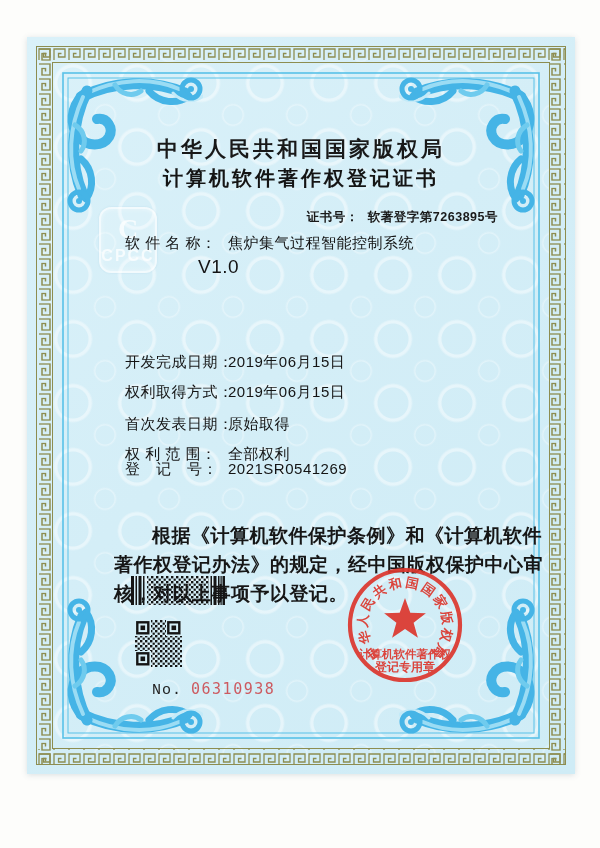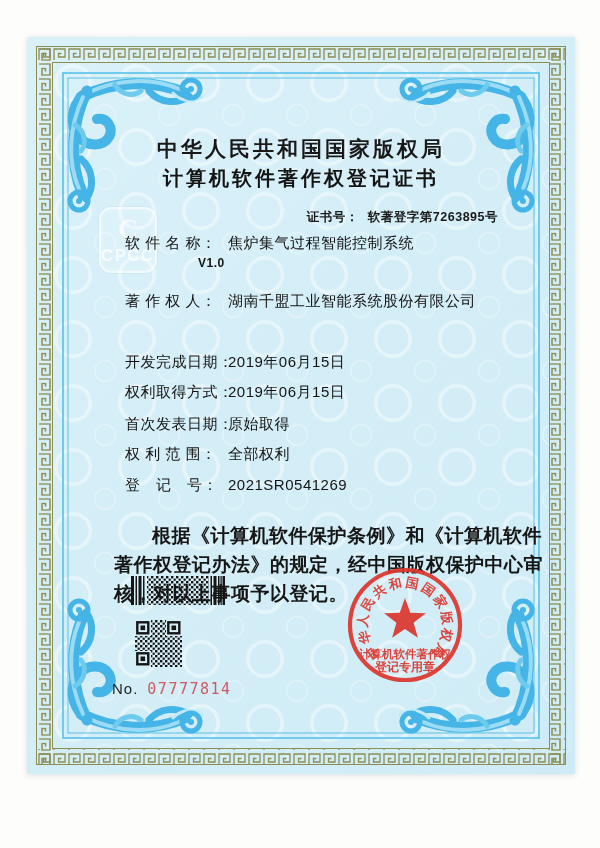--- a/index.html
+++ b/index.html
@@ -24,36 +24,36 @@
   .t-title{position:absolute;top:128px;left:0;width:100%;text-align:center;
     font-family:"Liberation Serif","DejaVu Serif",serif;font-weight:700;
     font-size:20px;letter-spacing:3px;color:#141414;}
   .certno{position:absolute;top:172px;right:77px;font-size:12.5px;font-weight:700;
     color:#1a1a1a;letter-spacing:0.5px;}
   .certno .cl{margin-right:9px;margin-top:29px;}
 
   .frow{position:absolute;left:68px;display:flex;font-weight:400;font-size:15px;
     color:#141414;letter-spacing:0.5px;margin-left:30px;}
   .frow .lbl{display:inline-block;width:103px;white-space:pre;}
-  .vline{position:absolute;left:171px;font-weight:700;font-size:12px;color:#141414;letter-spacing:0.5px;}
+  .vline{position:absolute;left:171px;font-weight:400;font-size:19px;color:#141414;letter-spacing:0.5px;}
 
   .statement{position:absolute;left:66px;top:484px;width:432px;font-size:19px;
     font-weight:700;color:#161616;line-height:29px;text-indent:2em;letter-spacing:0.5px;margin-left:21px;}
 
   .cpcc{position:absolute;left:72px;top:170px;width:54px;height:62px;border-radius:12px;
     border:2px solid rgba(255,255,255,0.75);background:rgba(255,255,255,0.14);
     box-shadow:inset 0 0 4px rgba(255,255,255,0.6),0 0 2px rgba(160,205,225,0.5);
     color:rgba(255,255,255,0.88);text-align:center;opacity:0.85;}
   .cpcc-c{font-size:28px;font-weight:700;line-height:40px;font-family:"Liberation Serif",serif;}
   .cpcc-t{font-size:16px;font-weight:700;letter-spacing:2px;line-height:14px;}
 
   .barcode{position:absolute;left:104px;top:539px;}
   .qr{position:absolute;left:108px;top:583px;}
   .serial{position:absolute;left:85px;top:643px;font-size:15px;}
-  .serial .no{font-family:Liberation Sans, sans-serif;color:#222;margin-right:9px;letter-spacing:1px;}
+  .serial .no{font-family:Liberation Mono, monospace;color:#222;margin-right:9px;letter-spacing:1px;margin-left:40px;}
   .serial .num{font-family:"DejaVu Sans Mono",monospace;color:#cd5a60;letter-spacing:1.5px;}
 
   .seal{position:absolute;left:316px;top:526px;opacity:0.93;}
   .issue-date{position:absolute;left:290px;top:638px;width:180px;text-align:center;
     font-size:16px;font-weight:700;color:#1b1b1b;letter-spacing:1px;}
 </style>
 </head>
 <body>
 
 <div class="page">
@@ -127,42 +127,38 @@
       <div class="certno">
         <span class="cl">证书号：</span><span>软著登字第7263895号</span>
       </div>
 
       <div class="frow" style="top:197px">
         <span class="lbl">软 件 名 称：</span>
         <span class="val">焦炉集气过程智能控制系统</span>
       </div>
       <div class="vline" style="top:219px">V1.0</div>
 
-      <div class="frow" style="top:255px">
-        <span class="lbl">著 作 权 人：</span>
-        <span class="val">湖南千盟工业智能系统股份有限公司</span>
-      </div>
 
       <div class="frow" style="top:316px">
         <span class="lbl">开发完成日期：</span>
         <span class="val">2019年06月15日</span>
       </div>
       <div class="frow" style="top:346px">
         <span class="lbl">权利取得方式：</span>
         <span class="val">2019年06月15日</span>
       </div>
       <div class="frow" style="top:378px">
         <span class="lbl">首次发表日期：</span>
         <span class="val">原始取得</span>
       </div>
       <div class="frow" style="top:408px">
         <span class="lbl">权 利 范 围：</span>
         <span class="val">全部权利</span>
       </div>
-      <div class="frow" style="top:439px">
+      <div class="frow" style="top:423px">
         <span class="lbl">登　记　号：</span>
         <span class="val">2021SR0541269</span>
       </div>
 
       <div class="statement">根据《计算机软件保护条例》和《计算机软件著作权登记办法》的规定，经中国版权保护中心审核，对以上事项予以登记。</div>
 
       <svg class="barcode" width="94" height="29" viewBox="0 0 94 29">
         <defs>
           <pattern id="bnoise" width="5" height="5" patternUnits="userSpaceOnUse">
             <rect width="2.4" height="2.4" fill="#151515"></rect>
@@ -192,21 +188,21 @@
           <rect x="2.3" y="2.3" width="11" height="11" fill="none" stroke="#151515" stroke-width="2.4"></rect>
           <rect x="5.5" y="5.5" width="4.6" height="4.6" fill="#151515"></rect>
           <rect x="33.3" y="2.3" width="11" height="11" fill="none" stroke="#151515" stroke-width="2.4"></rect>
           <rect x="36.5" y="5.5" width="4.6" height="4.6" fill="#151515"></rect>
           <rect x="2.3" y="33.3" width="11" height="11" fill="none" stroke="#151515" stroke-width="2.4"></rect>
           <rect x="5.5" y="36.5" width="4.6" height="4.6" fill="#151515"></rect>
         </g>
       </svg>
 
       <div class="serial">
-        <span class="no">No.</span><span class="num">07777814</span>
+        <span class="no">No.</span><span class="num">06310938</span>
       </div>
 
       <svg class="seal" width="124" height="124" viewBox="0 0 124 124">
         <defs>
           <path id="sealArc" d="M35.1,88.9 A38,38 0 1 1 88.9,88.9" fill="none"></path>
         </defs>
         <circle cx="62" cy="62" r="55" fill="none" stroke="#dc382f" stroke-width="4.2"></circle>
         <text font-size="13" font-weight="bold" fill="#dc382f" letter-spacing="2.5" font-family="Liberation Sans, sans-serif">
           <textPath href="#sealArc" startOffset="50%" text-anchor="middle">中华人民共和国国家版权局</textPath>
         </text>

